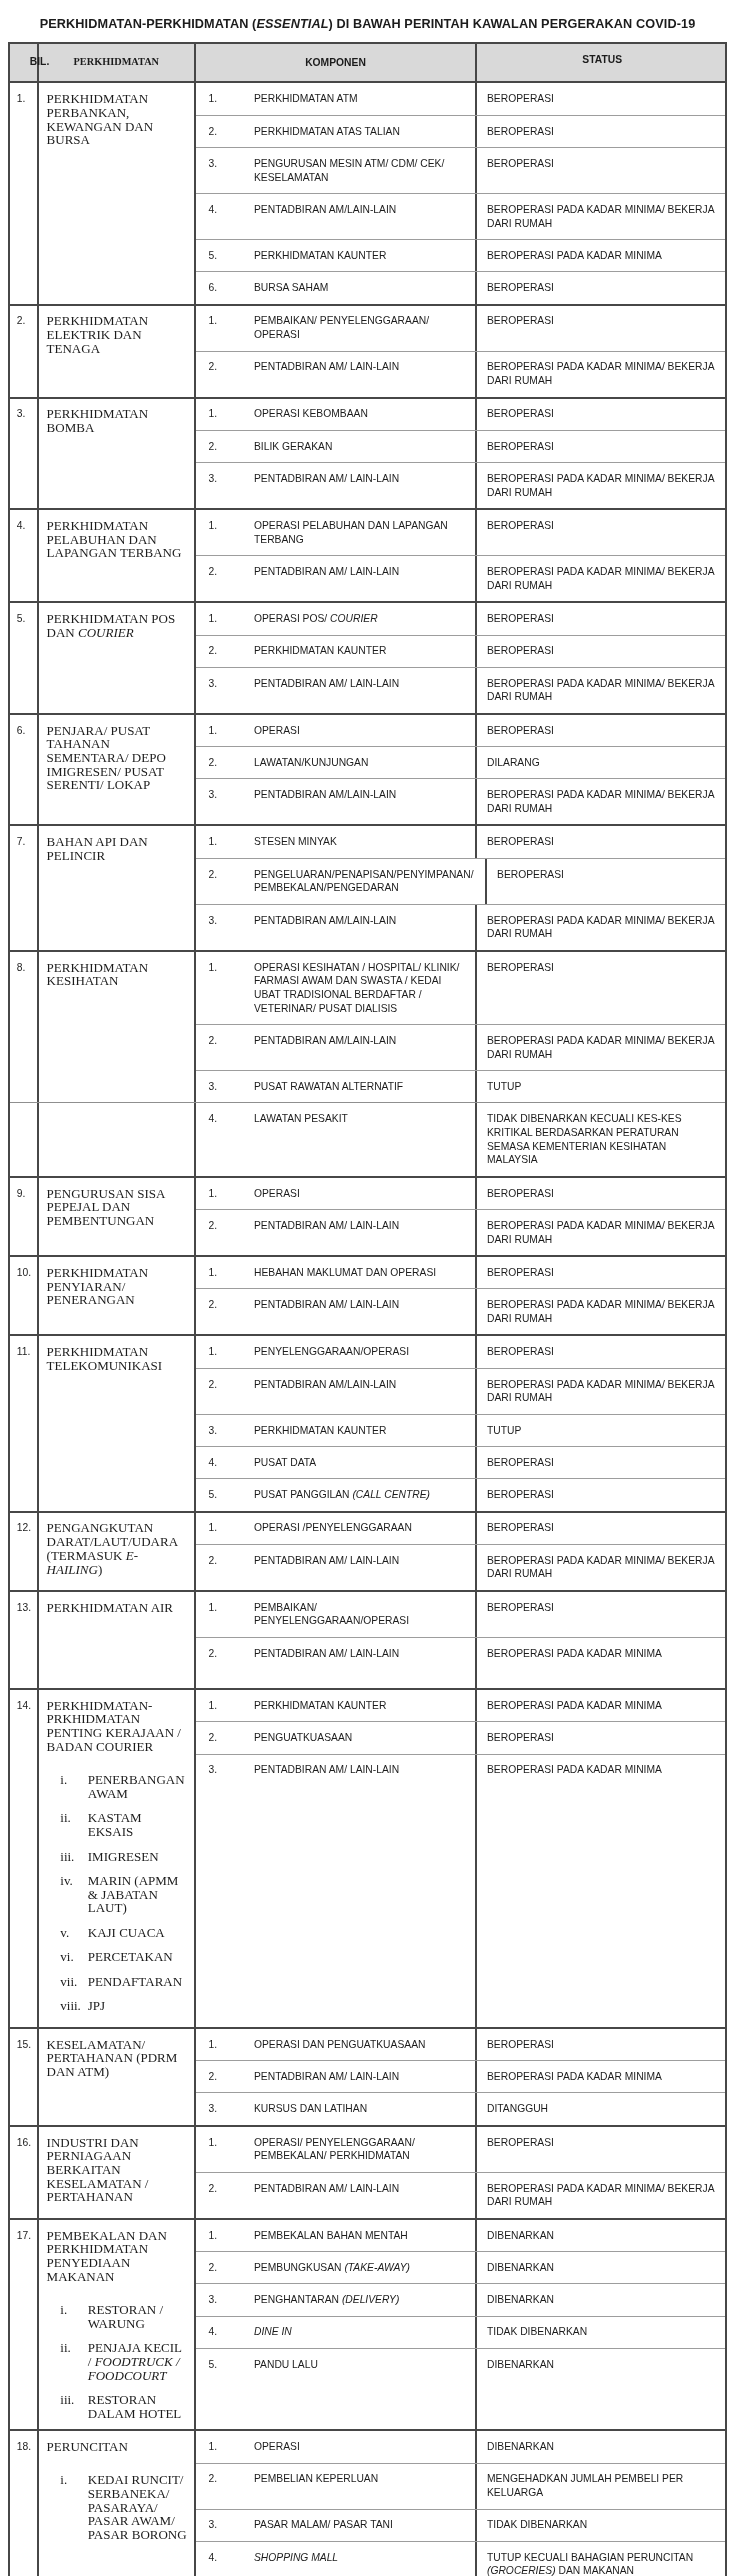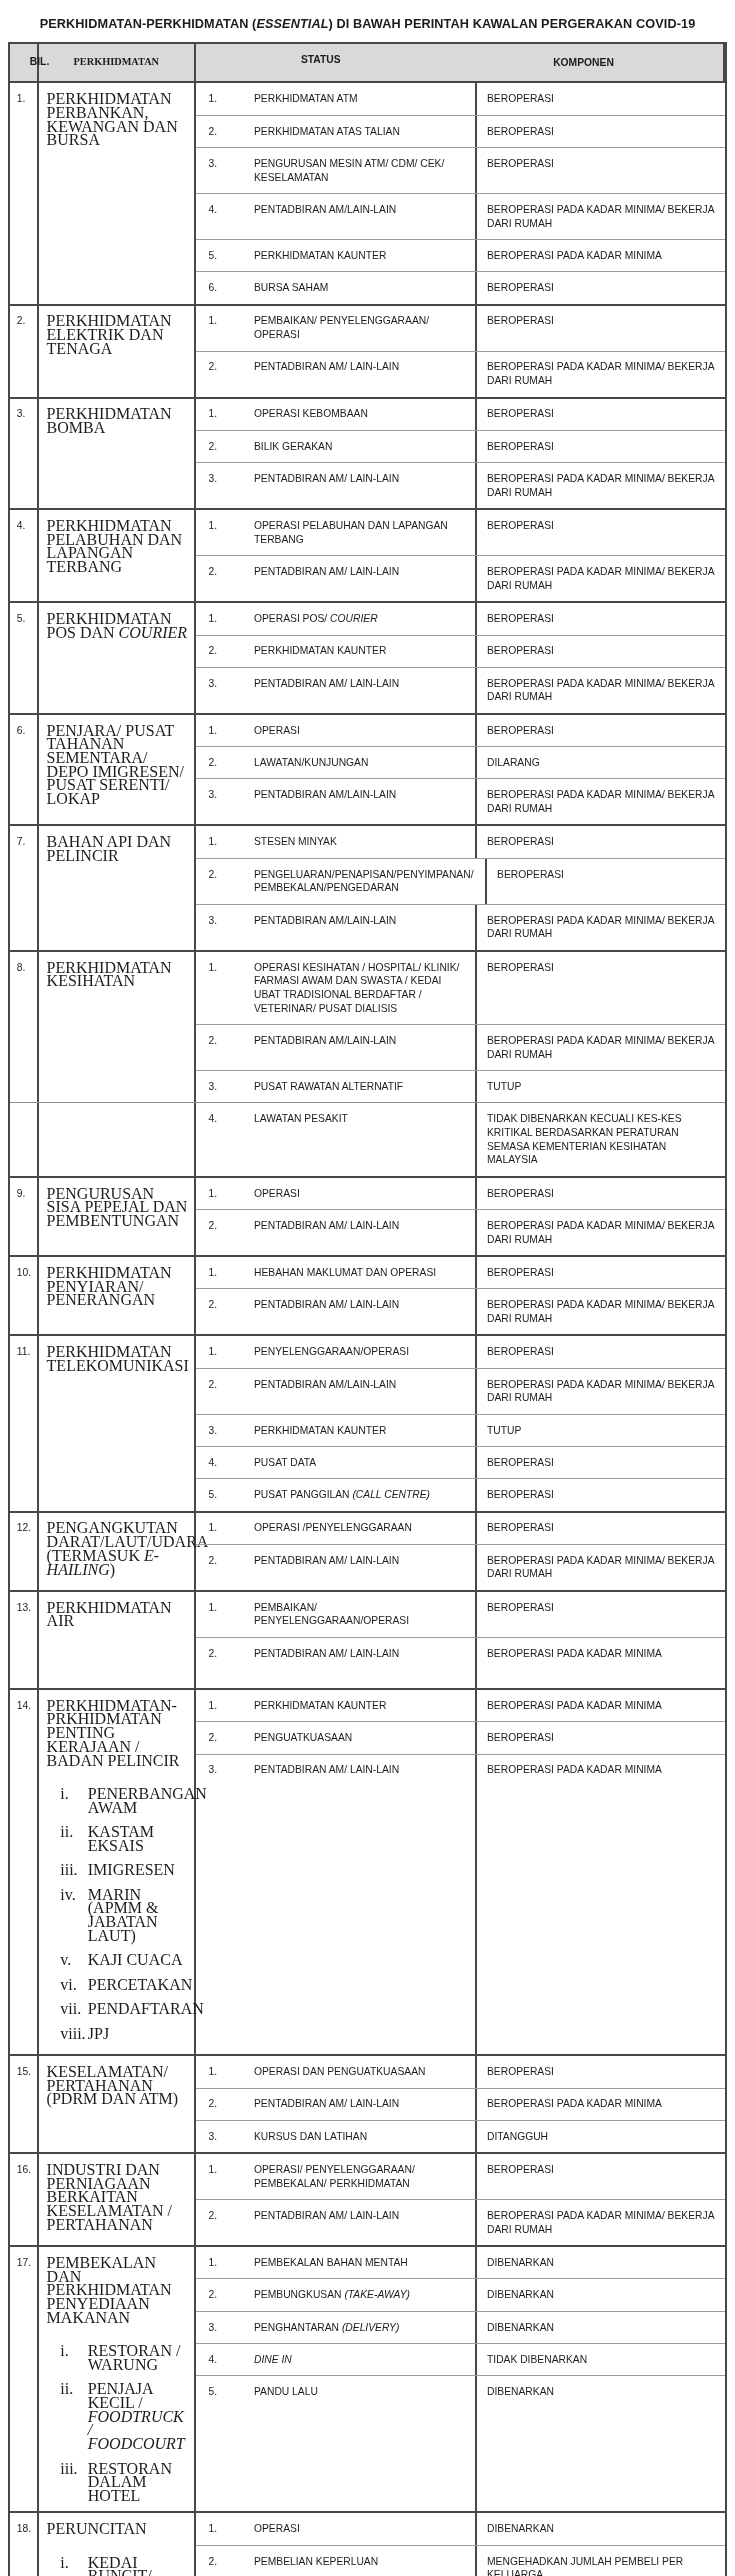--- a/index.html
+++ b/index.html
@@ -41,21 +41,21 @@
   .cell.bil{width:29px;border-right:2px solid #474747;flex:none;padding-left:20px;}
   .cell.service{width:157px;border-right:2px solid #474747;flex:none;font-family:Liberation Serif, serif;}
   .cell.komp{flex:1;border-right:2px solid #474747;}
   .cell.status{width:248px;flex:none;}
   
   .group{border-bottom:2px solid #474747;}
   .group:last-child{border-bottom:none;}
   .band{display:flex;align-items:stretch;}
   .band + .band{border-top:1px solid #8f8f8f;}
   .band .cell.bil{padding:8.8px 2px 3.9px 6.9px;font-size:10.3px;line-height:13.7px;}
-  .band .cell.service{padding:8.8px 5.9px 8.8px 7.8px;font-size:16px;line-height:13.7px;}
+  .band .cell.service{padding:8.8px 5.9px 8.8px 7.8px;font-size:13px;line-height:13.7px;}
   .items{flex:1;display:flex;flex-direction:column;min-width:0;}
   .item{display:flex;align-items:stretch;}
   .item + .item{border-top:1px solid #9d9d9d;}
   .item:last-child{flex:1;}
   .cell.komp{display:flex;padding:8.8px 7.8px 8.8px 0;font-size:10.3px;line-height:13.7px;}
   .komp-num{width:23.5px;margin-left:12.7px;flex:none;}
   .komp-text{flex:1;padding-right:3.9px;margin-left:22px;}
   .cell.status{padding:8.8px 7.8px 8.8px 9.8px;font-size:10.3px;line-height:13.7px;}
   
   .subrow{display:flex;margin-top:10.8px;line-height:13.7px;}
@@ -73,22 +73,22 @@
 </head>
 <body>
 
 <div class="page">
   <div class="doc-title">PERKHIDMATAN-PERKHIDMATAN (<i>ESSENTIAL</i>) DI BAWAH PERINTAH KAWALAN PERGERAKAN COVID-19</div>
 
   <div class="tbl">
     <div class="thead">
       <div class="cell bil">BIL.</div>
       <div class="cell service">PERKHIDMATAN</div>
+      <div class="cell komp" style="display:block;padding:11.8px 2px;">KOMPONEN</div>
       <div class="cell status" style="text-align:center;">STATUS</div>
-      <div class="cell komp" style="display:block;padding:11.8px 2px;">KOMPONEN</div>
     </div>
     <div>
         <div class="group" data-gid="1">
           <div class="band">
             <div class="cell bil"><span>1.</span></div>
             <div class="cell service">
               <div class="service-name">PERKHIDMATAN PERBANKAN, KEWANGAN DAN BURSA</div>
             </div>
             <div class="items">
               <div class="item">
@@ -490,21 +490,21 @@
                 </div>
                 <div class="cell status"><span>BEROPERASI PADA KADAR MINIMA</span></div>
               </div>
             </div>
           </div>
         </div>
         <div class="group" data-gid="14">
           <div class="band">
             <div class="cell bil"><span>14.</span></div>
             <div class="cell service">
-              <div class="service-name">PERKHIDMATAN-PRKHIDMATAN PENTING KERAJAAN / BADAN PELINCIR</div>
+              <div class="service-name">PERKHIDMATAN-PRKHIDMATAN PENTING KERAJAAN / BADAN COURIER</div>
               <div class="subrow">
                 <span class="subnum">i.</span>
                 <span class="subtext">PENERBANGAN AWAM</span>
               </div>
               <div class="subrow">
                 <span class="subnum">ii.</span>
                 <span class="subtext">KASTAM EKSAIS</span>
               </div>
               <div class="subrow">
                 <span class="subnum">iii.</span>

